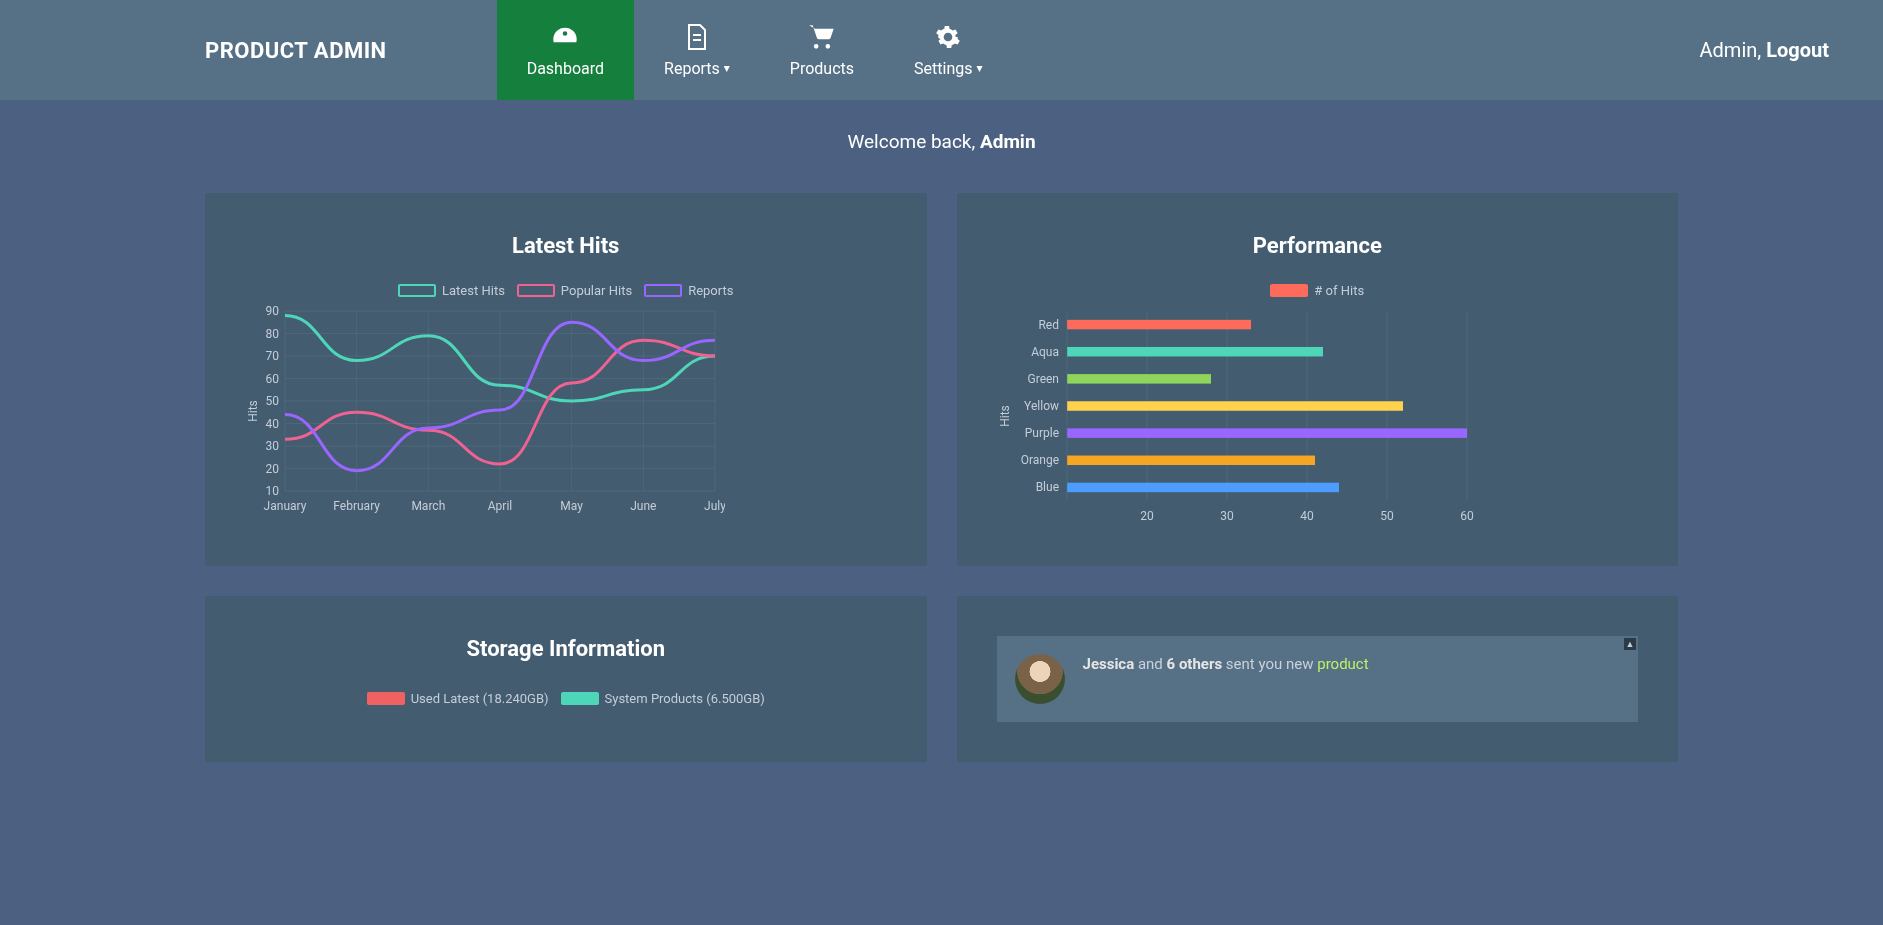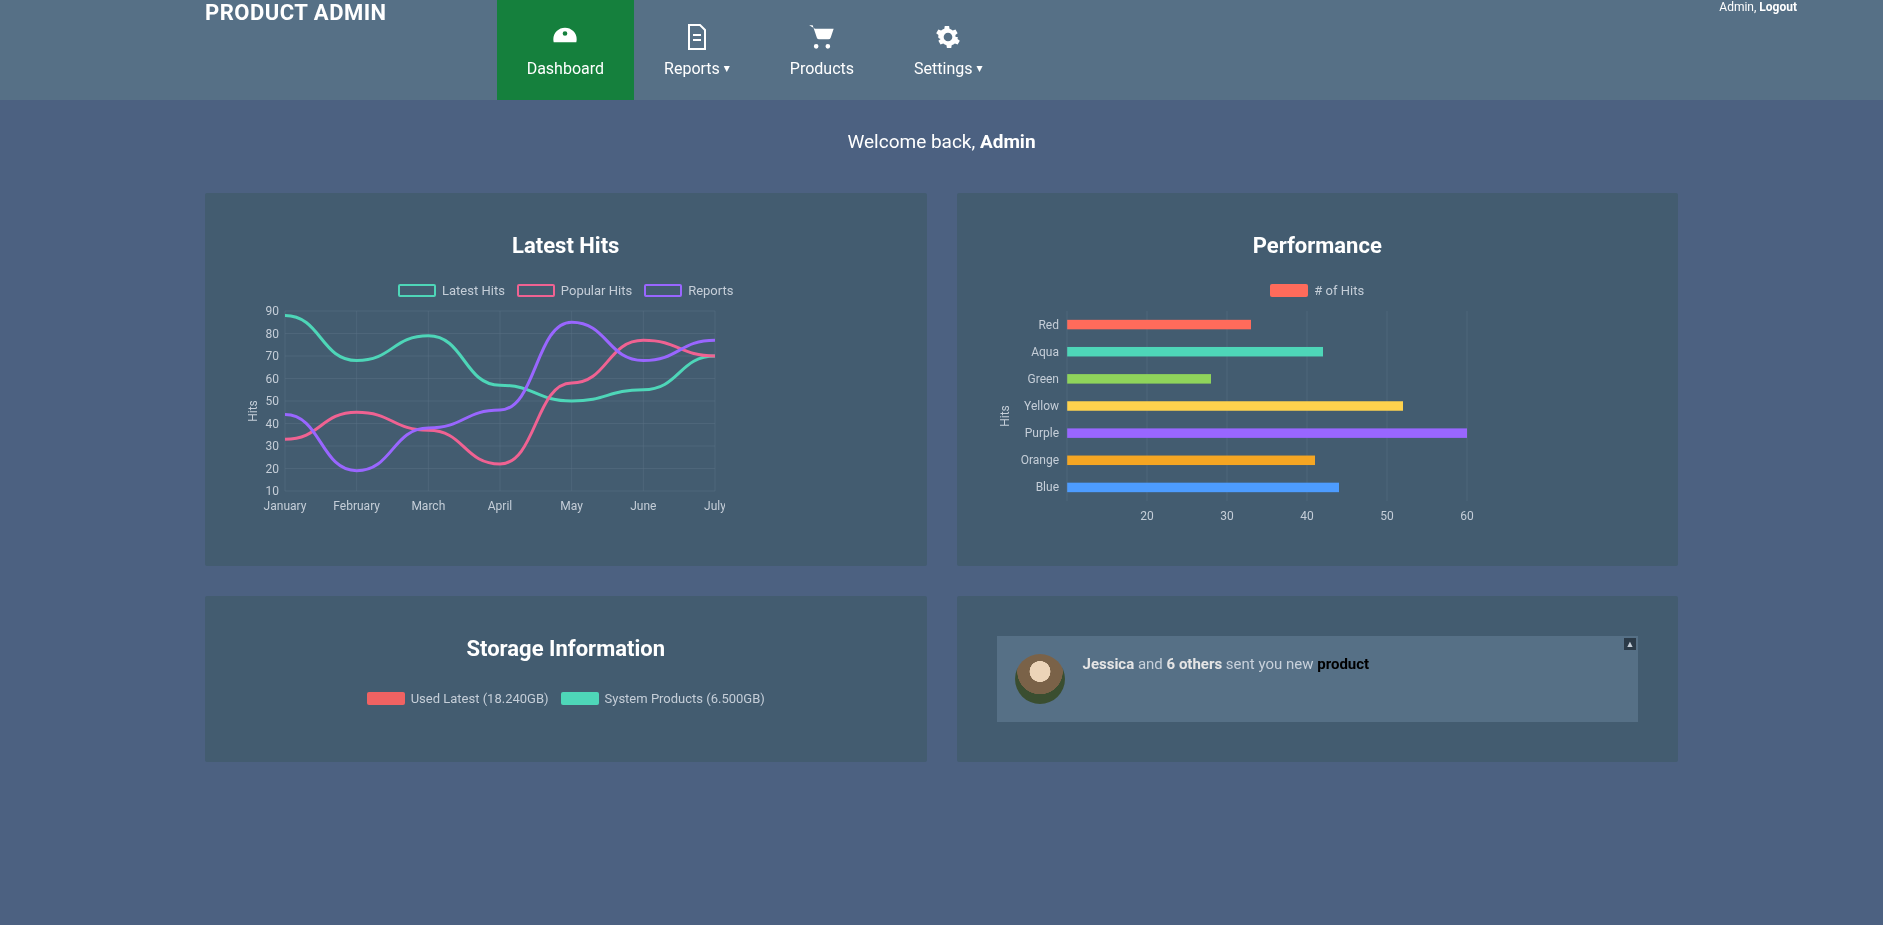--- a/index.html
+++ b/index.html
@@ -5,20 +5,21 @@
 * { margin: 0; padding: 0; box-sizing: border-box; }
 body {
   font-family: -apple-system, BlinkMacSystemFont, "Segoe UI", Roboto, Arial, sans-serif;
   background: #4c6181;
   color: #fff;
   min-height: 925px;
 }
 .header {
   background: #567086;
   display: flex;
+  align-items: center;
   padding: 0 0 0 205px;
   height: 100px;
 }
 .brand {
   font-size: 22px;
   font-weight: 700;
   letter-spacing: 0.5px;
   margin-right: 110px;
 }
 .nav {
@@ -36,22 +37,22 @@
   height: 100%;
 }
 .nav-item.active {
   background: #15803d;
 }
 .nav-icon { height: 28px; display: flex; align-items: center; }
 .nav-label { font-size: 16px; display: flex; align-items: center; gap: 4px; }
 .chevron-down { font-size: 12px; }
 .user-area {
   margin-left: auto;
-  padding-right: 86px;
-  font-size: 12px;
+  padding-right: 54px;
+  font-size: 20px;
 }
 .user-area .logout { font-weight: 700; cursor: pointer; }
 .container {
   padding: 30px 205px 40px;
   text-align: center;
 }
 .welcome { font-size: 19px; margin-bottom: 40px; }
 .welcome b { font-weight: 700; }
 .row { display: flex; gap: 30px; margin-bottom: 30px; border-radius: 25px; }
 .panel {
@@ -85,21 +86,21 @@
 .axis-text { fill: #c5ced8; font-size: 12px; }
 .axis-label { fill: #c5ced8; font-size: 12px; }
 .grid-line { stroke: #5a7085; stroke-width: 0.5; }
 .notif { background: #567086; padding: 18px; display: flex; gap: 18px; align-items: flex-start; position: relative; }
 .notif .avatar {
   width: 50px; height: 50px; border-radius: 50%;
   background: radial-gradient(circle at 50% 35%, #ecd4b8 25%, #7a6248 26%, #7a6248 55%, #3a4e30 56%);
 }
 .notif-text { font-size: 15px; color: #c8d1db; line-height: 1.4; }
 .notif-text b { color: #e5e5e5; }
-.notif-text .link { color: #000000; font-weight: bold; }
+.notif-text .link { color: #bef264; }
 .scrollbar-indicator {
   position: absolute; right: 2px; top: 2px; width: 12px; height: 12px; background: #2b3a48; color: #c5ced8;
   font-size: 9px; display: flex; align-items: center; justify-content: center;
 }
 </style>
 </head>
 <body>
 
 <div class="header">
   <div class="brand">PRODUCT ADMIN</div>

